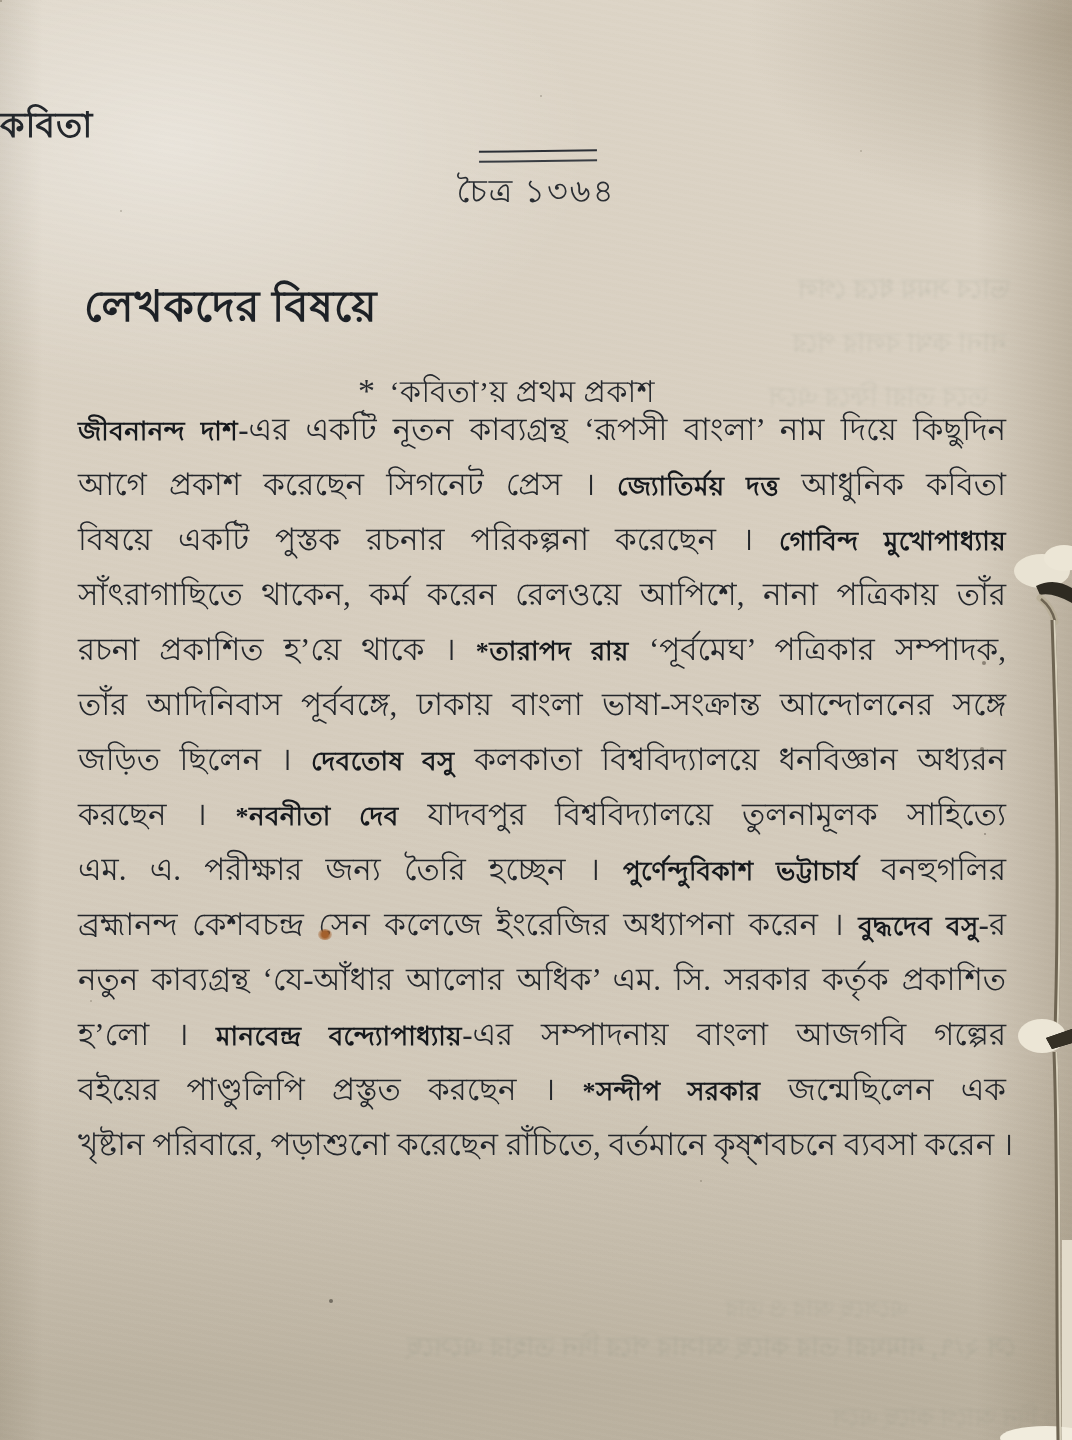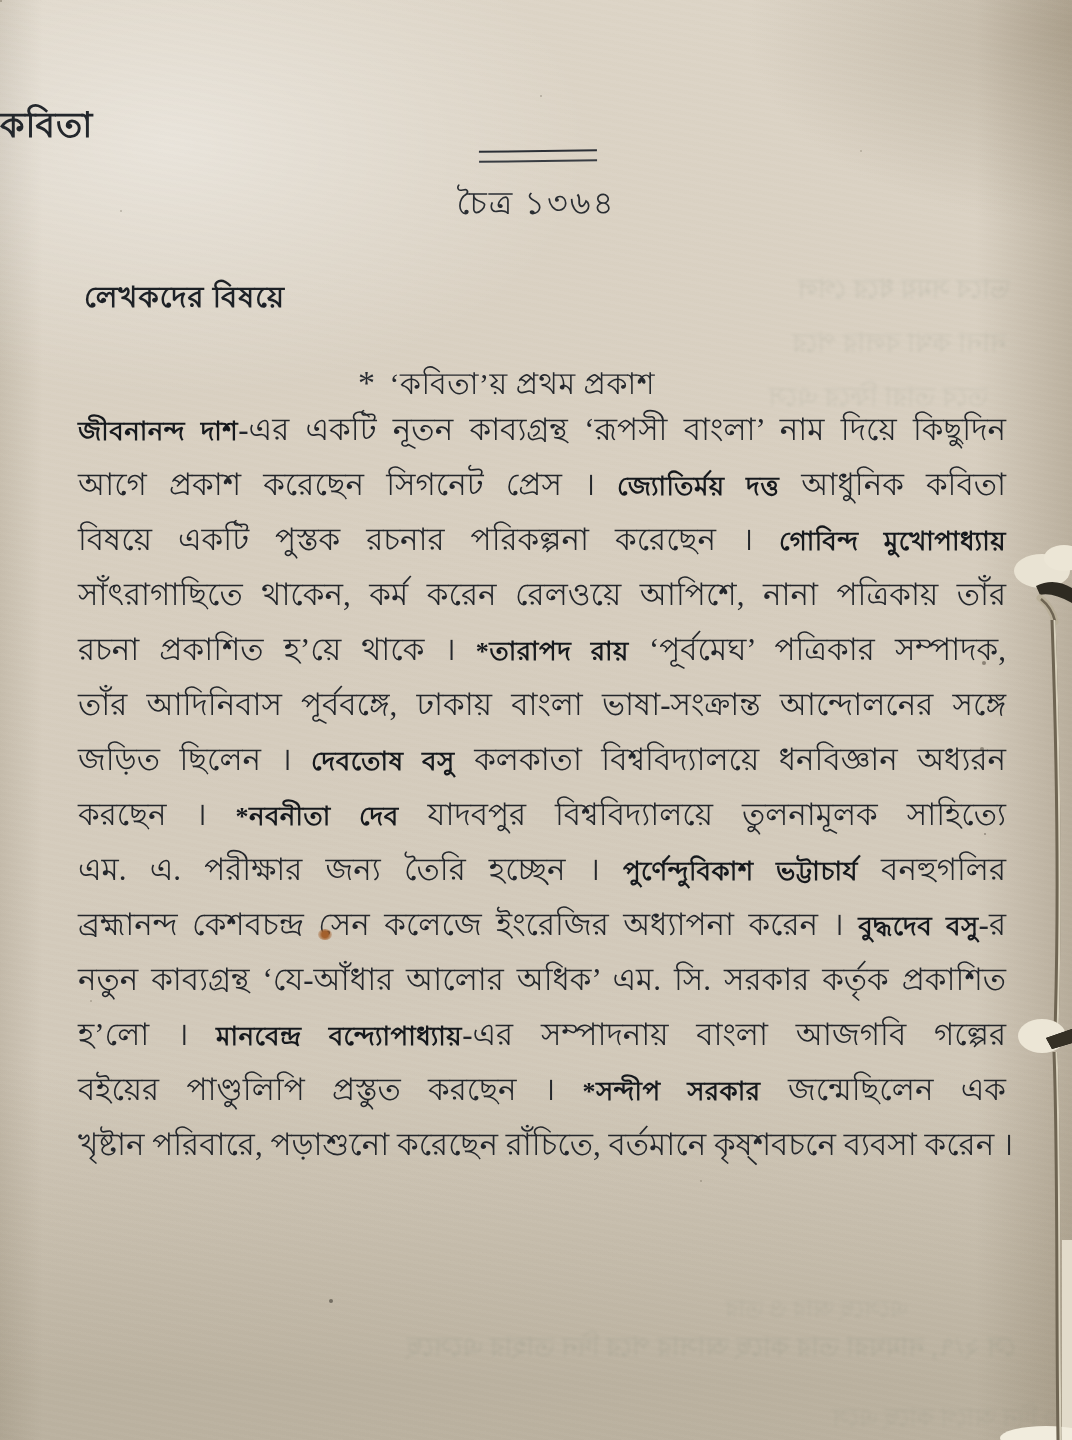--- a/index.html
+++ b/index.html
@@ -22,28 +22,28 @@
     position:absolute;top:98px;left:0;width:1072px;text-align:left;
     font-size:35px;font-weight:700;color:#23272c;letter-spacing:1px;
   }
   .masthead-underline{
     position:absolute;top:150px;left:479px;width:118px;height:8px;
     border-top:2.5px solid #2c3036;border-bottom:2px solid #383c42;
     transform:rotate(-0.8deg);
   }
   .issue-date{
     position:absolute;top:166px;left:0;width:1072px;text-align:center;
-    font-size:32px;color:#2a2e33;letter-spacing:2px;margin-top:12px;
+    font-size:32px;color:#2a2e33;letter-spacing:2px;
   }
   .section-heading{
     position:absolute;top:274px;left:84px;
-    font-size:29px;font-weight:700;color:#1d2126;letter-spacing:1px;
+    font-size:43px;font-weight:700;color:#1d2126;letter-spacing:1px;
   }
   .subtitle{
-    position:absolute;top:360px;left:358px;
+    position:absolute;top:368px;left:358px;
     font-size:30px;color:#26292e;letter-spacing:.5px;
   }
   .subtitle .star{font-size:34px;margin-right:14px;color:#2a2d32;}
   .body-paragraph{
     position:absolute;top:402px;left:78px;width:928px;color:#24272c;
   }
   .body-line{
     height:55px;line-height:55px;font-size:31px;white-space:nowrap;
     text-align:justify;text-align-last:justify;overflow:visible;
   }

